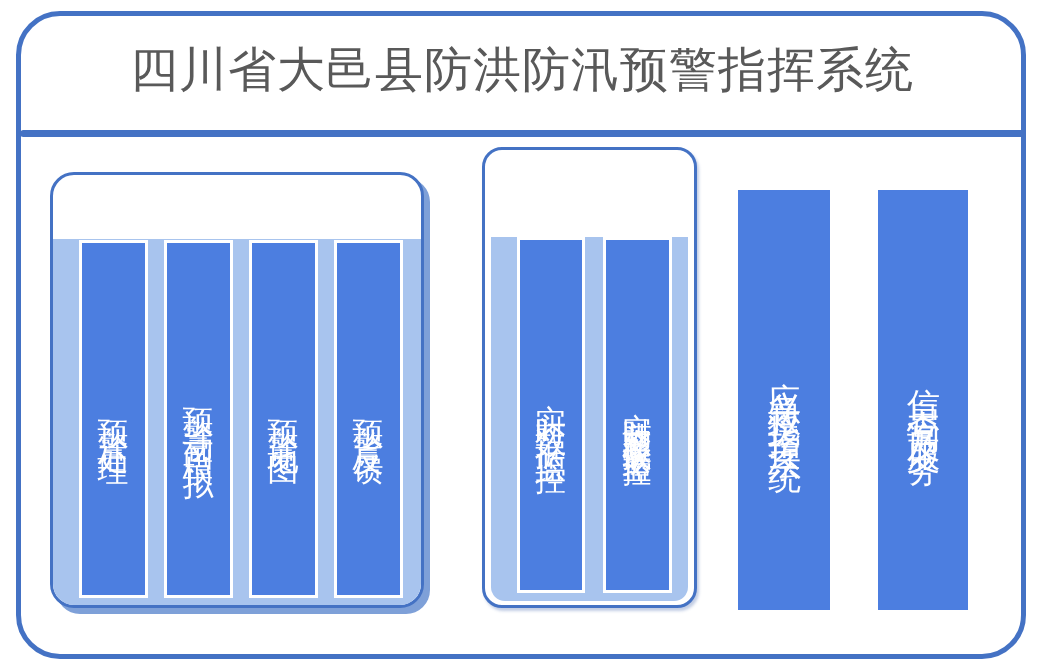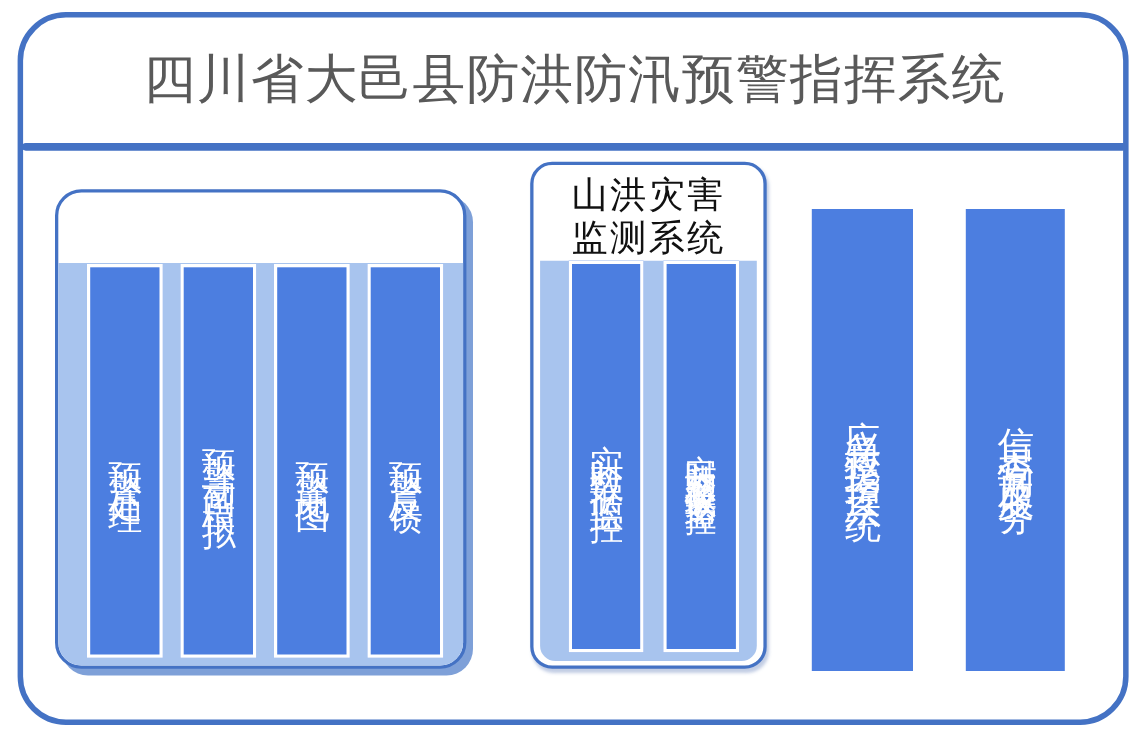--- a/index.html
+++ b/index.html
@@ -8,21 +8,21 @@
     font-family:"DejaVu Sans",sans-serif;
   }
   .outer-frame{
     position:absolute;left:16px;top:11px;width:1000px;height:638px;
     border:5px solid #4472C4;border-radius:44px;background:#ffffff;
   }
   .diagram-title{
     position:absolute;left:0;top:48px;width:100%;
     text-align:center;font-size:48px;line-height:1.05;font-weight:500;
     color:#595959;letter-spacing:1px;white-space:nowrap;
-    font-family:Liberation Serif, serif;
+    font-family:Liberation Mono, monospace;
   }
   .title-divider{
     position:absolute;left:20px;top:130px;width:1004px;height:7px;
     background:#4472C4;border-radius:4px;
   }
   
   .panel{
     position:absolute;background:#ffffff;border:3px solid #4472C4;
     box-sizing:border-box;
   }
@@ -108,23 +108,20 @@
     </div>
     <div class="pillar bordered pw-bar pw-b3">
       <span class="vtext">预警地图</span>
     </div>
     <div class="pillar bordered pw-bar pw-b4">
       <span class="vtext">预警反馈</span>
     </div>
   </div>
 
   <div class="panel panel-monitoring">
-    <div class="panel-header">
-      <span class="wrap">山洪灾害监测系统</span>
-    </div>
     <div class="panel-body"></div>
     <div class="pillar bordered pm-bar pm-b1">
       <span class="vtext">实时数据监控</span>
     </div>
     <div class="pillar bordered pm-bar pm-b2">
       <span class="vtext">实时动态影像数据监控</span>
     </div>
   </div>
 
   <div class="pillar free-bar fb-1">

